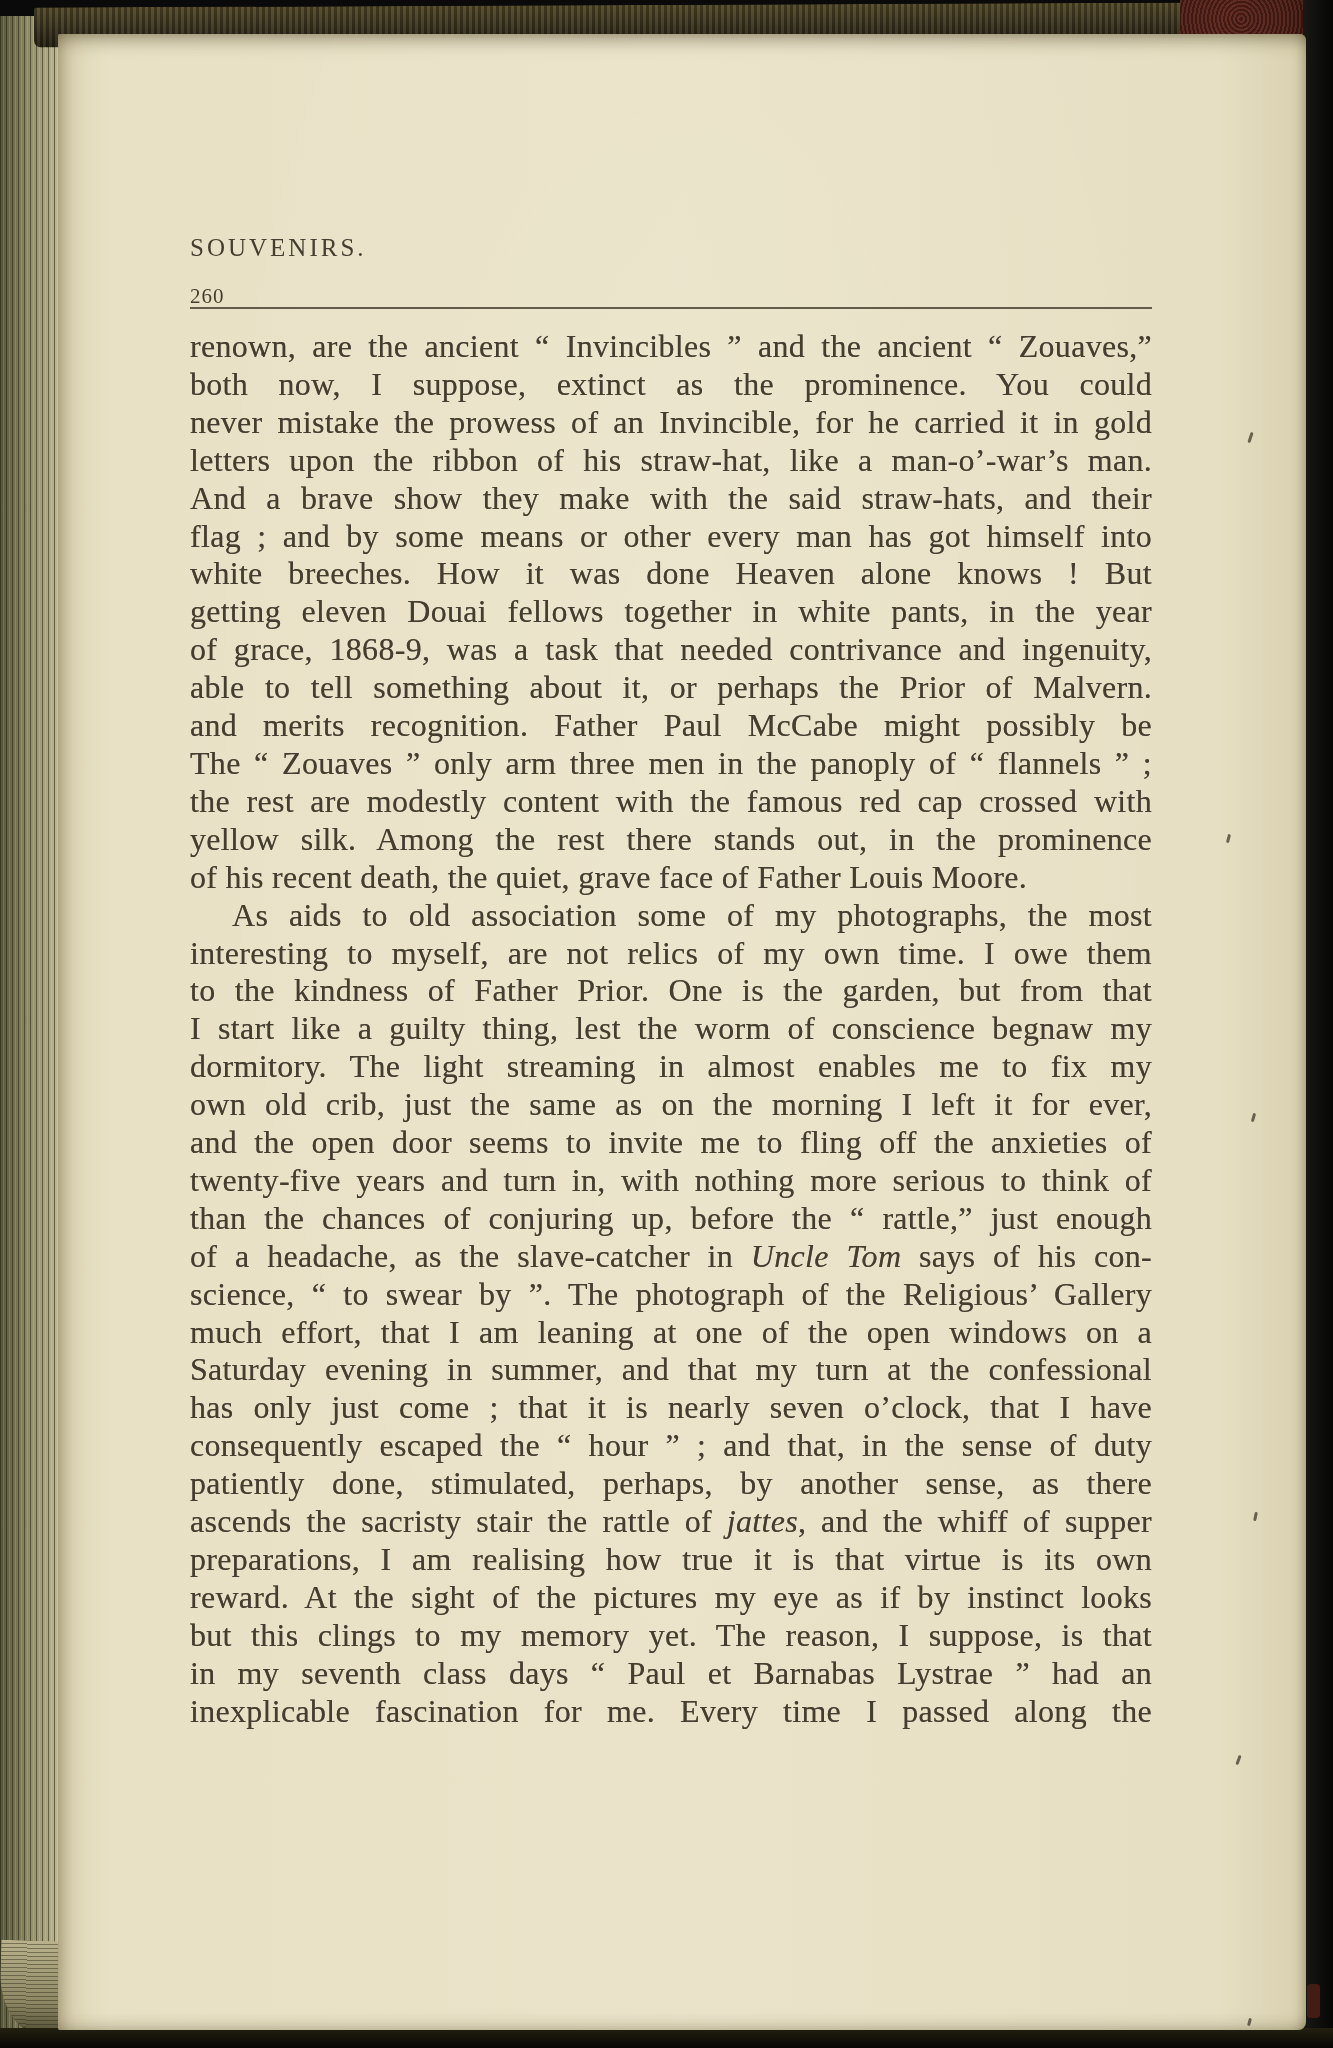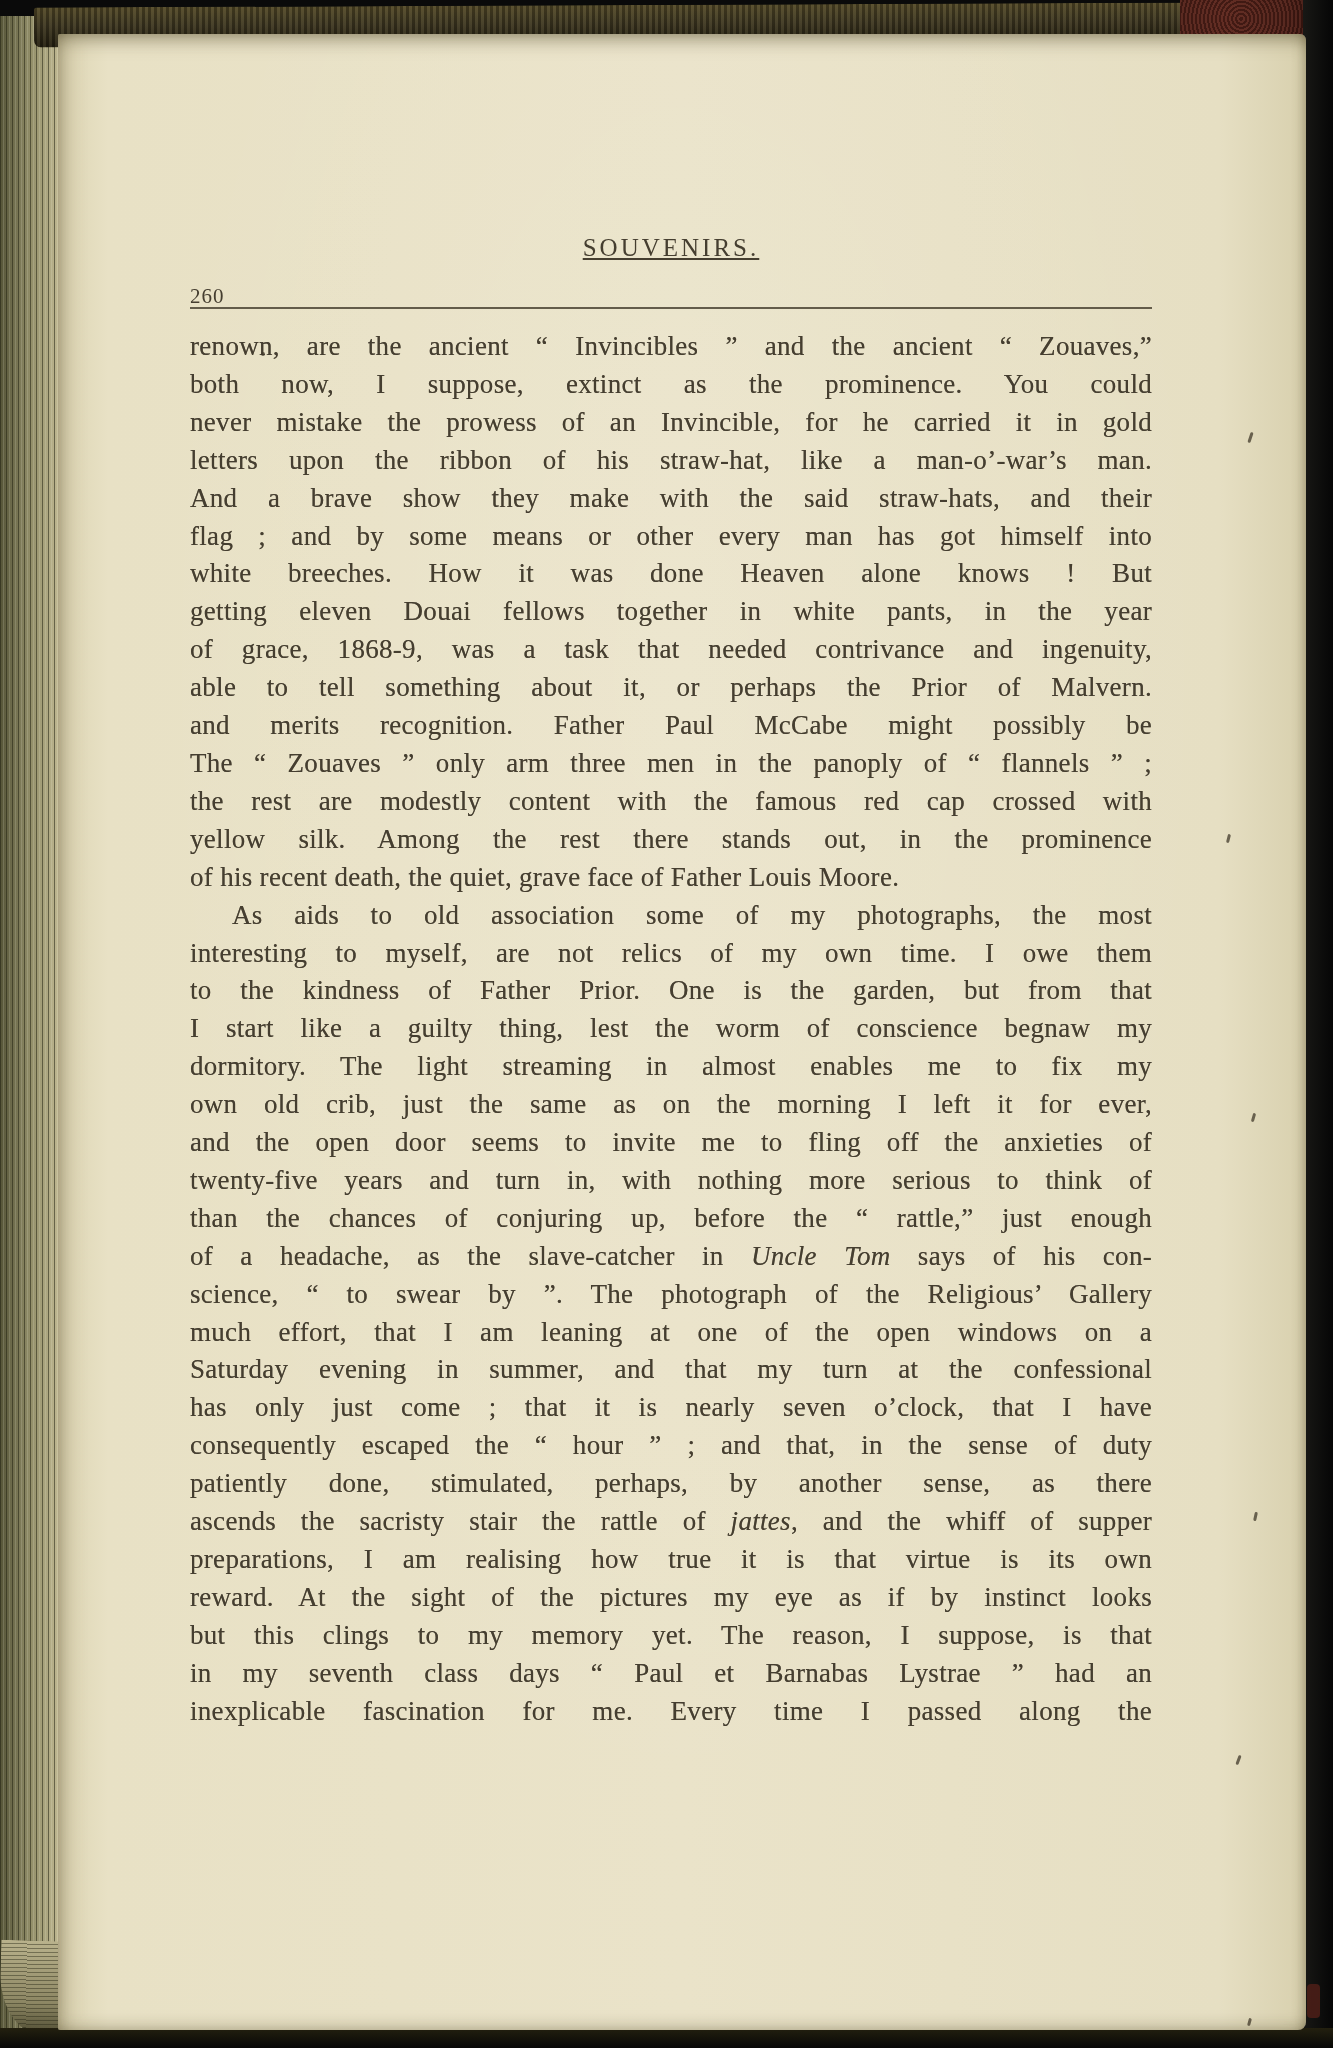--- a/index.html
+++ b/index.html
@@ -76,31 +76,31 @@
   }
   .page-header{
     position:absolute;left:132px;top:194px;width:962px;height:40px;
     color:var(--ink);
   }
   .page-number{
     position:absolute;left:0;top:0;
     font-size:21px;line-height:40px;letter-spacing:1px;margin-top:48px;
   }
   .running-header{
-    position:absolute;left:0;right:0;top:0;text-align:center;
-    font-size:25px;line-height:40px;letter-spacing:3px;text-decoration:underline;
+    position:absolute;left:0;right:0;top:0;text-align:left;
+    font-size:25px;line-height:40px;letter-spacing:3px;
   }
   .header-rule{
     position:absolute;left:132px;top:273px;width:962px;height:0;
     border-top:2px solid rgba(75,68,52,0.85);
   }
   .body-text{
     position:absolute;left:132px;top:294px;width:962px;
     color:var(--ink);
-    font-size:27px;line-height:37.9px;
+    font-size:32px;line-height:37.9px;
     letter-spacing:0.3px;
     text-shadow:0 0 0.6px rgba(69,62,48,0.65);
   }
   .text-line{text-align:justify;text-align-last:justify;}
   .text-line.para-end{text-align-last:left;}
   .text-line.indent{text-indent:42px;}
   .italic{font-style:italic;}
   
   .speck{position:absolute;background:rgba(64,56,42,0.75);border-radius:50%;}
   .s1{left:203px;top:318px;width:4px;height:4px;}

